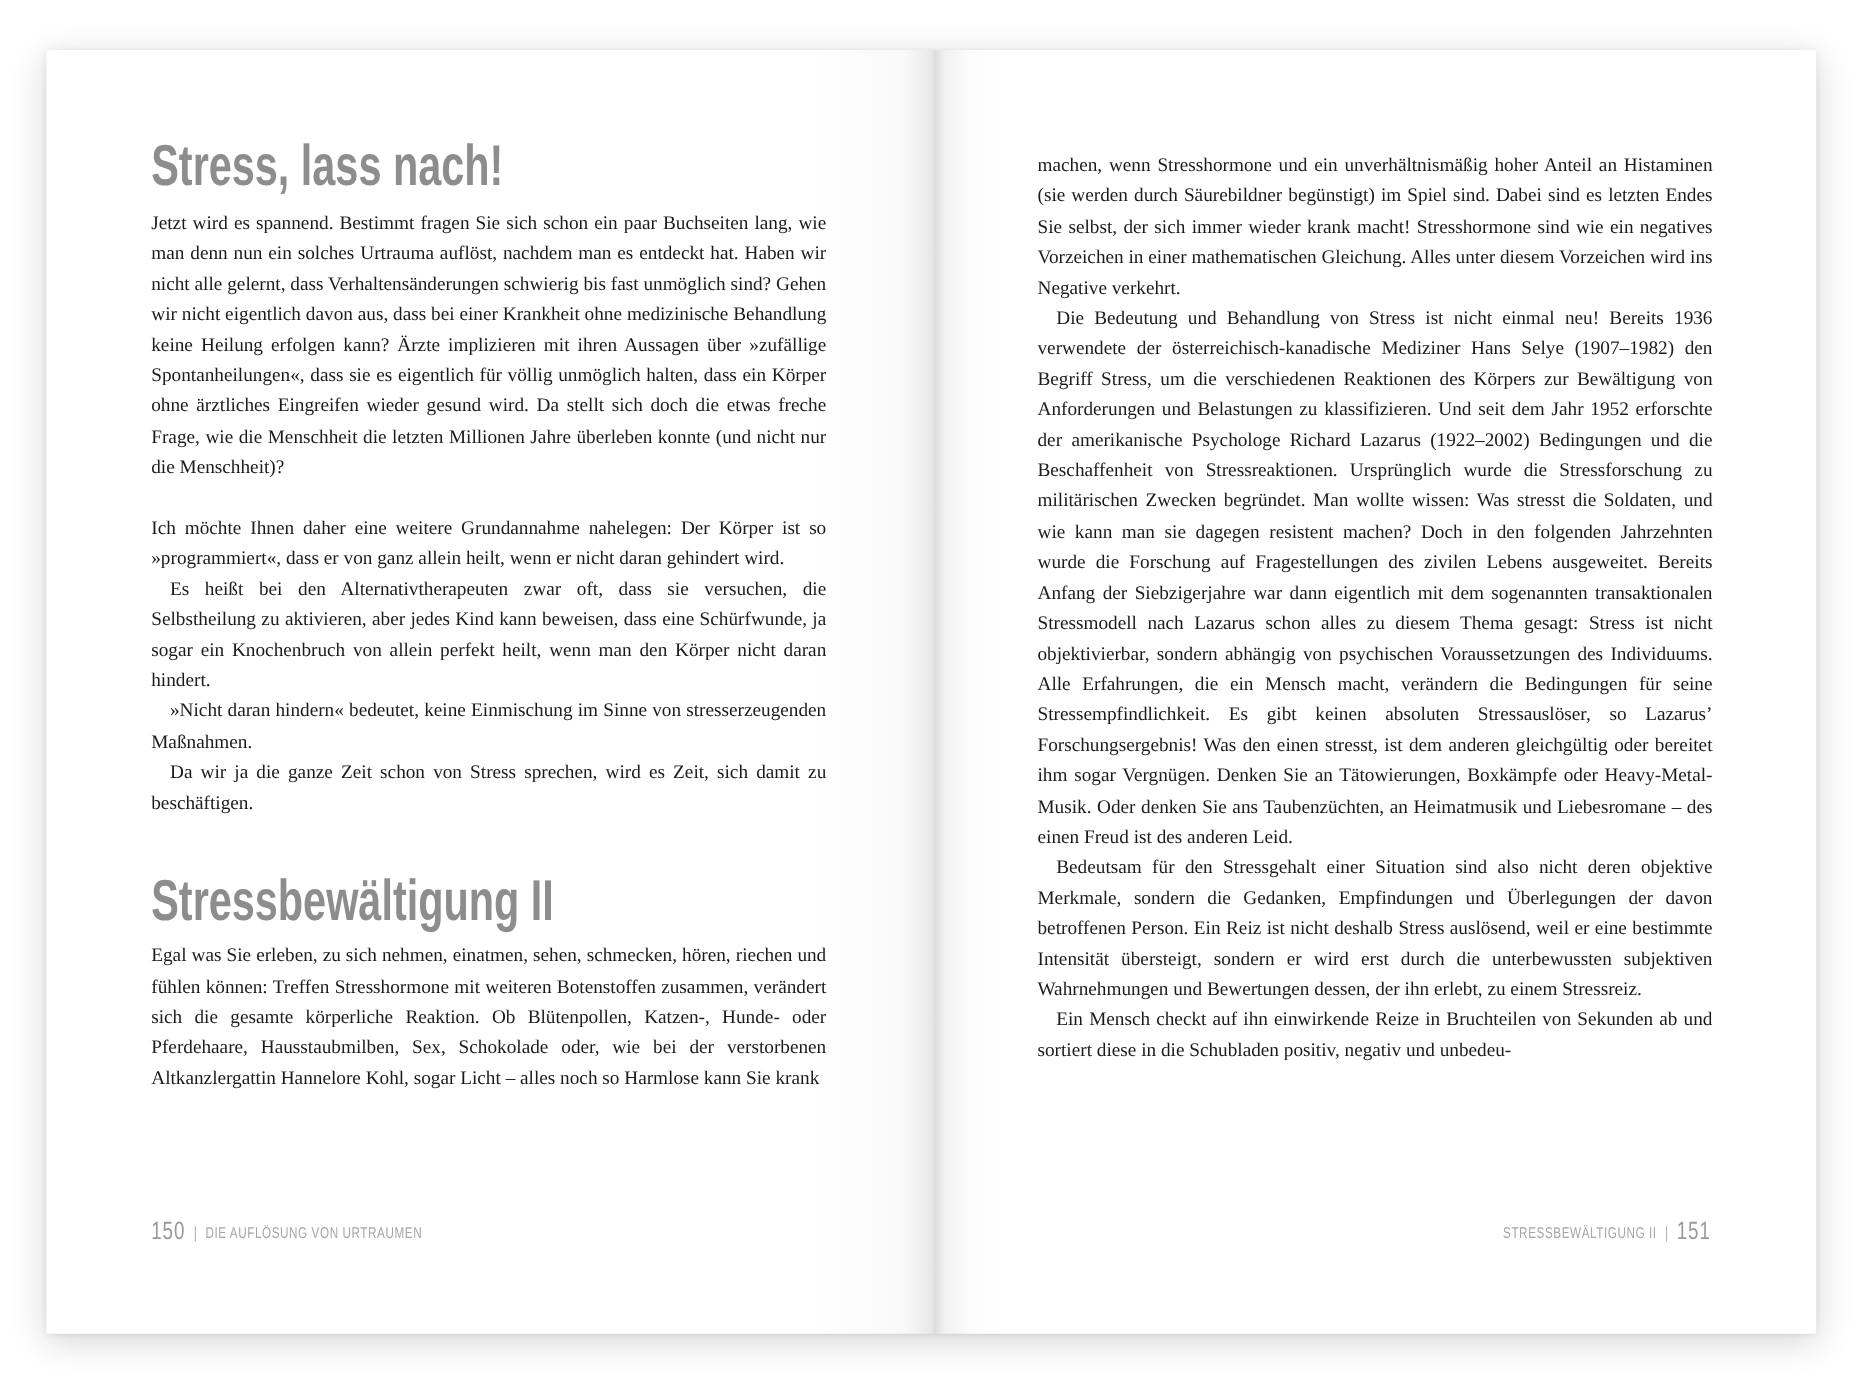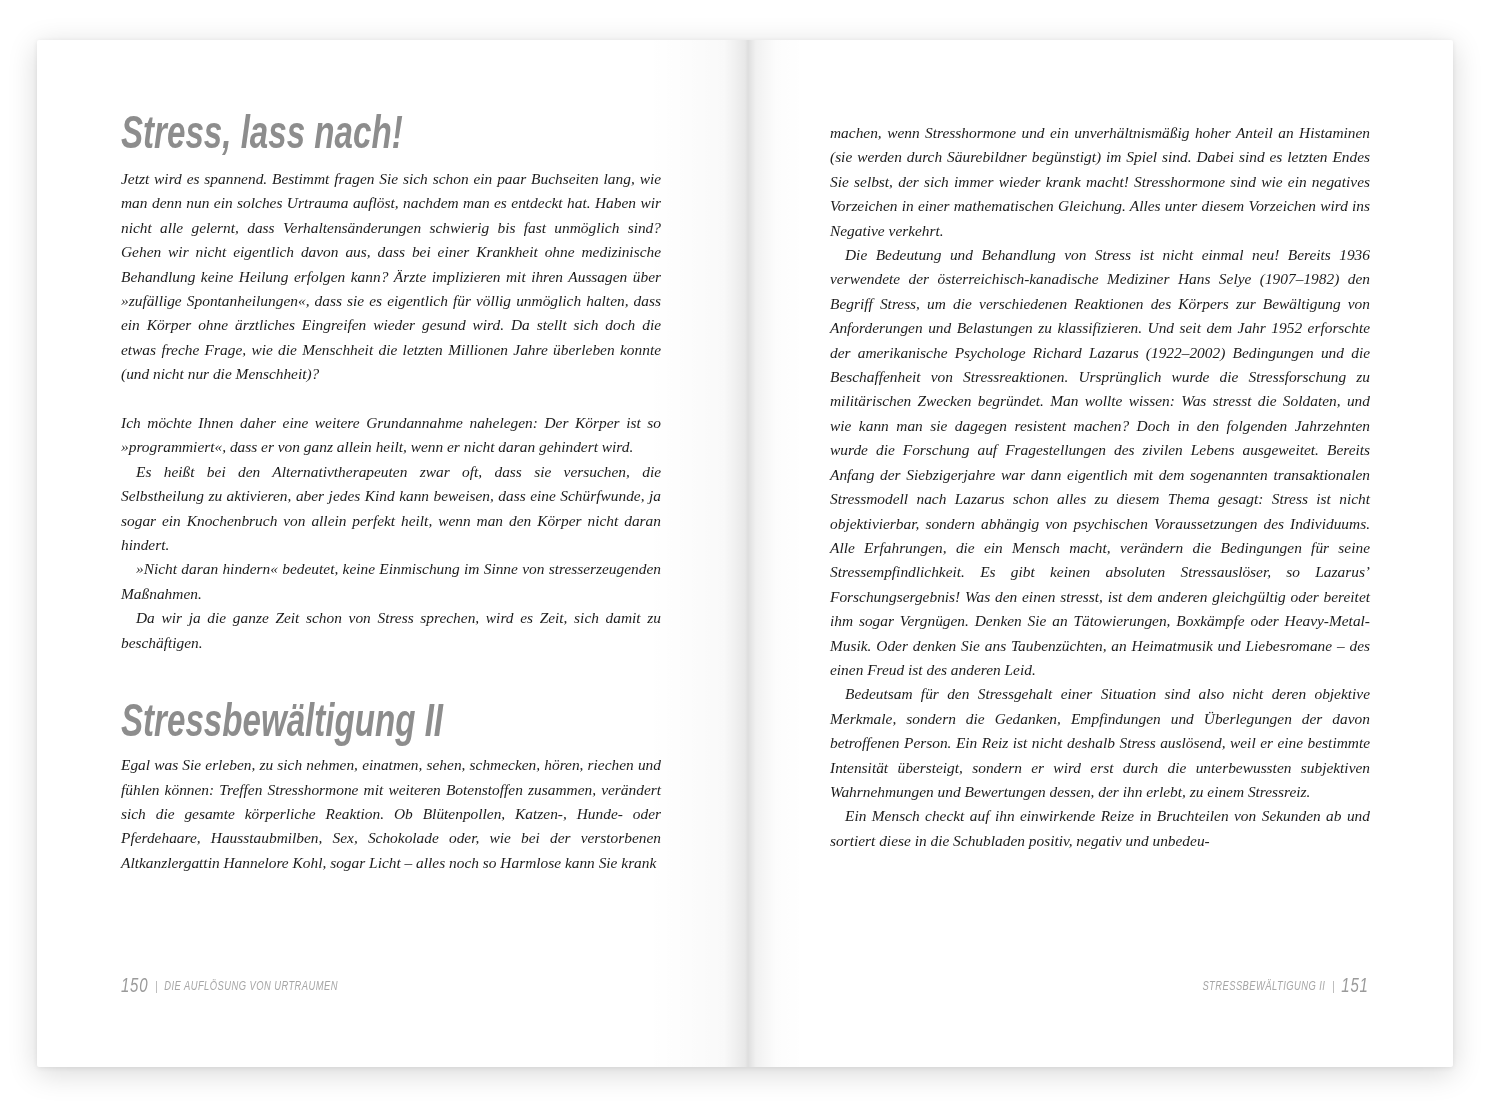--- a/index.html
+++ b/index.html
@@ -19,21 +19,20 @@
   .spread {
     position: absolute;
     left: 37px;
     top: 40px;
     width: 1416px;
     height: 1027px;
     background: #ffffff;
     border-radius: 2px;
     box-shadow: 0 6px 30px rgba(0,0,0,0.16), 0 1px 5px rgba(0,0,0,0.08);
     display: flex;
-    font-style: italic;
   }
   .page {
     width: 708px;
     height: 100%;
     position: relative;
     box-sizing: border-box;
   }
   .content {
     box-sizing: border-box;
   }

